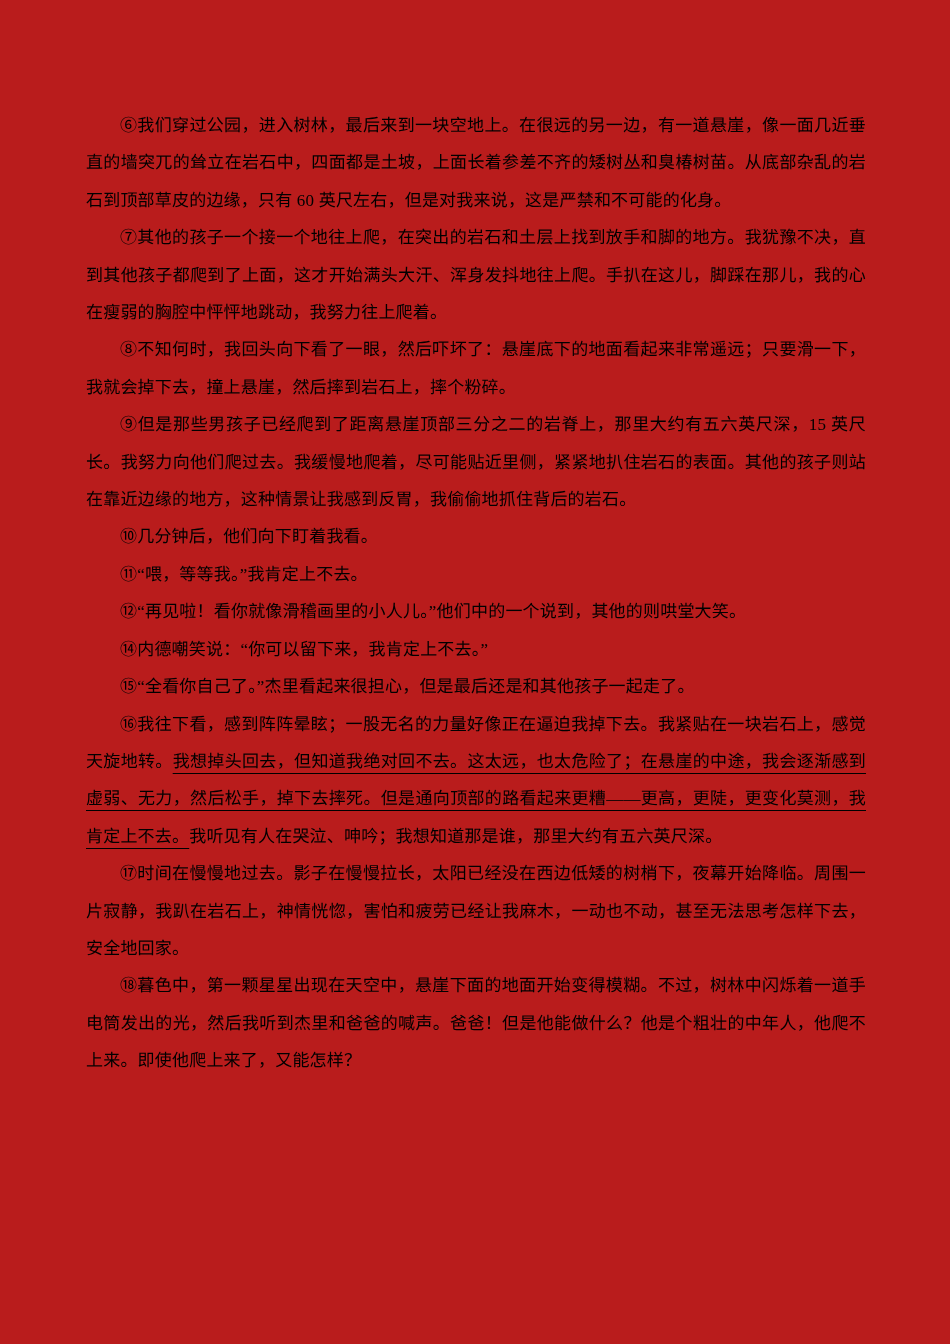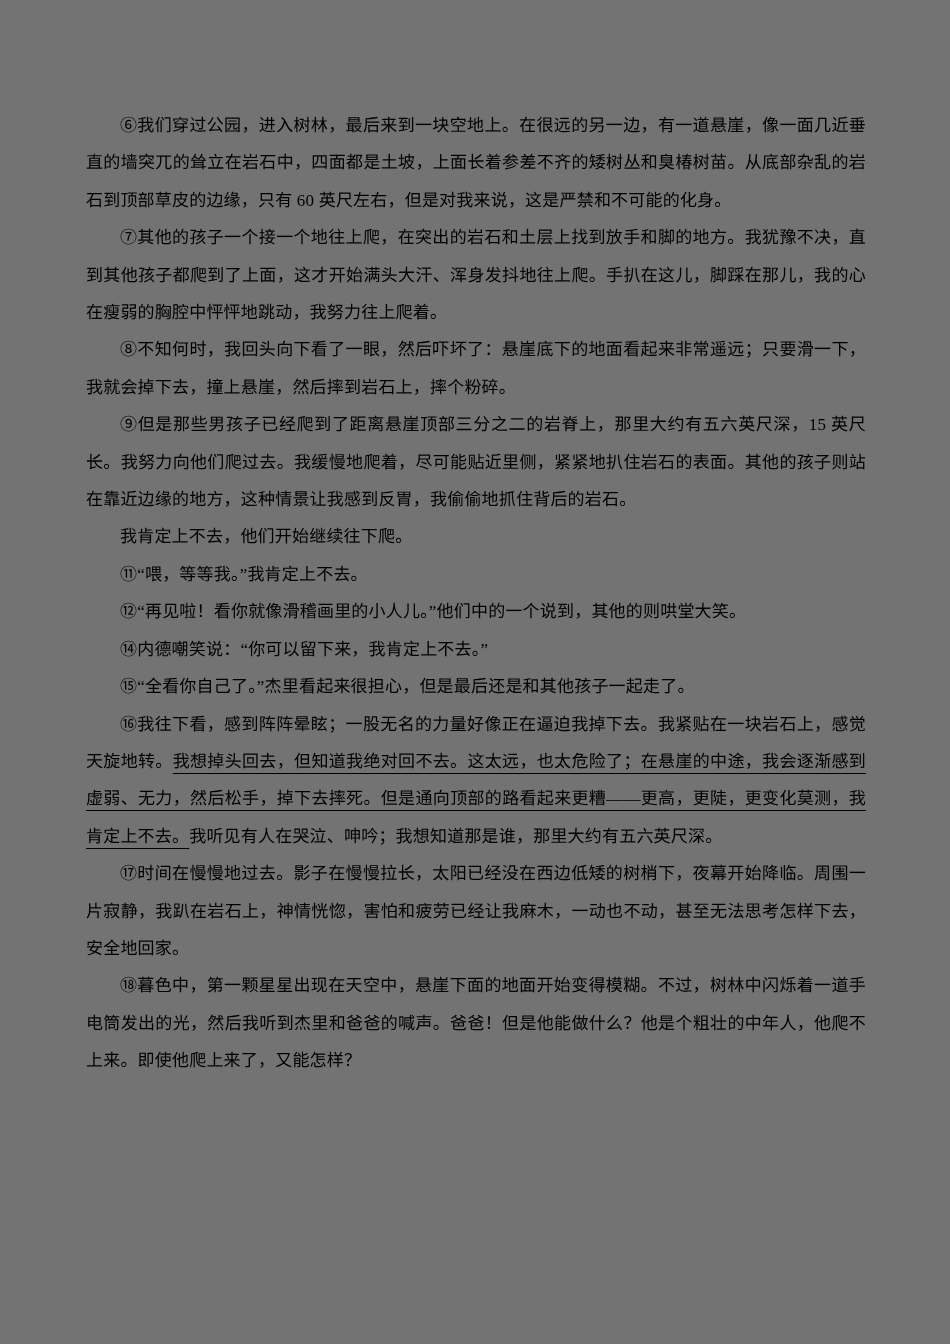--- a/index.html
+++ b/index.html
@@ -4,21 +4,21 @@
 <style>
   html, body {
     margin: 0;
     padding: 0;
     background: #ffffff;
   }
   .page {
     position: relative;
     width: 950px;
     height: 1344px;
-    background: #737373;
+    background: #b91c1c;
     box-sizing: border-box;
     padding: 107px 84px 0 86px;
     overflow: hidden;
   }
   .doc-body {
     width: 100%;
   }
   .para {
     margin: 0;
     padding: 0;
@@ -41,21 +41,21 @@
 </head>
 <body>
 
 <div class="page">
   <div class="doc-body">
 
     <p class="para">⑥我们穿过公园，进入树林，最后来到一块空地上。在很远的另一边，有一道悬崖，像一面几近垂直的墙突兀的耸立在岩石中，四面都是土坡，上面长着参差不齐的矮树丛和臭椿树苗。从底部杂乱的岩石到顶部草皮的边缘，只有 60 英尺左右，但是对我来说，这是严禁和不可能的化身。</p>
     <p class="para">⑦其他的孩子一个接一个地往上爬，在突出的岩石和土层上找到放手和脚的地方。我犹豫不决，直到其他孩子都爬到了上面，这才开始满头大汗、浑身发抖地往上爬。手扒在这儿，脚踩在那儿，我的心在瘦弱的胸腔中怦怦地跳动，我努力往上爬着。</p>
     <p class="para">⑧不知何时，我回头向下看了一眼，然后吓坏了：悬崖底下的地面看起来非常遥远；只要滑一下，我就会掉下去，撞上悬崖，然后摔到岩石上，摔个粉碎。</p>
     <p class="para">⑨但是那些男孩子已经爬到了距离悬崖顶部三分之二的岩脊上，那里大约有五六英尺深，15 英尺长。我努力向他们爬过去。我缓慢地爬着，尽可能贴近里侧，紧紧地扒住岩石的表面。其他的孩子则站在靠近边缘的地方，这种情景让我感到反胃，我偷偷地抓住背后的岩石。</p>
-    <p class="para">我肯定上不去，他们开始继续往下爬。</p>
+    <p class="para">⑩几分钟后，他们向下盯着我看。</p>
     <p class="para">⑪“喂，等等我。”我肯定上不去。</p>
     <p class="para">⑫“再见啦！看你就像滑稽画里的小人儿。”他们中的一个说到，其他的则哄堂大笑。</p>
     <p class="para">⑭内德嘲笑说：“你可以留下来，我肯定上不去。”</p>
     <p class="para">⑮“全看你自己了。”杰里看起来很担心，但是最后还是和其他孩子一起走了。</p>
 
     <p class="para"><span>⑯我往下看，感到阵阵晕眩；一股无名的力量好像正在逼迫我掉下去。我紧贴在一块岩石上，感觉天旋地转。</span><span class="underline-seg">我想掉头回去，但知道我绝对回不去。这太远，也太危险了；在悬崖的中途，我会逐渐感到虚弱、无力，然后松手，掉下去摔死。但是通向顶部的路看起来更糟——更高，更陡，更变化莫测，我肯定上不去。</span><span>我听见有人在哭泣、呻吟；我想知道那是谁，那里大约有五六英尺深。</span></p>
 
     <p class="para">⑰时间在慢慢地过去。影子在慢慢拉长，太阳已经没在西边低矮的树梢下，夜幕开始降临。周围一片寂静，我趴在岩石上，神情恍惚，害怕和疲劳已经让我麻木，一动也不动，甚至无法思考怎样下去，安全地回家。</p>
     <p class="para">⑱暮色中，第一颗星星出现在天空中，悬崖下面的地面开始变得模糊。不过，树林中闪烁着一道手电筒发出的光，然后我听到杰里和爸爸的喊声。爸爸！但是他能做什么？他是个粗壮的中年人，他爬不上来。即使他爬上来了，又能怎样？</p>
 

